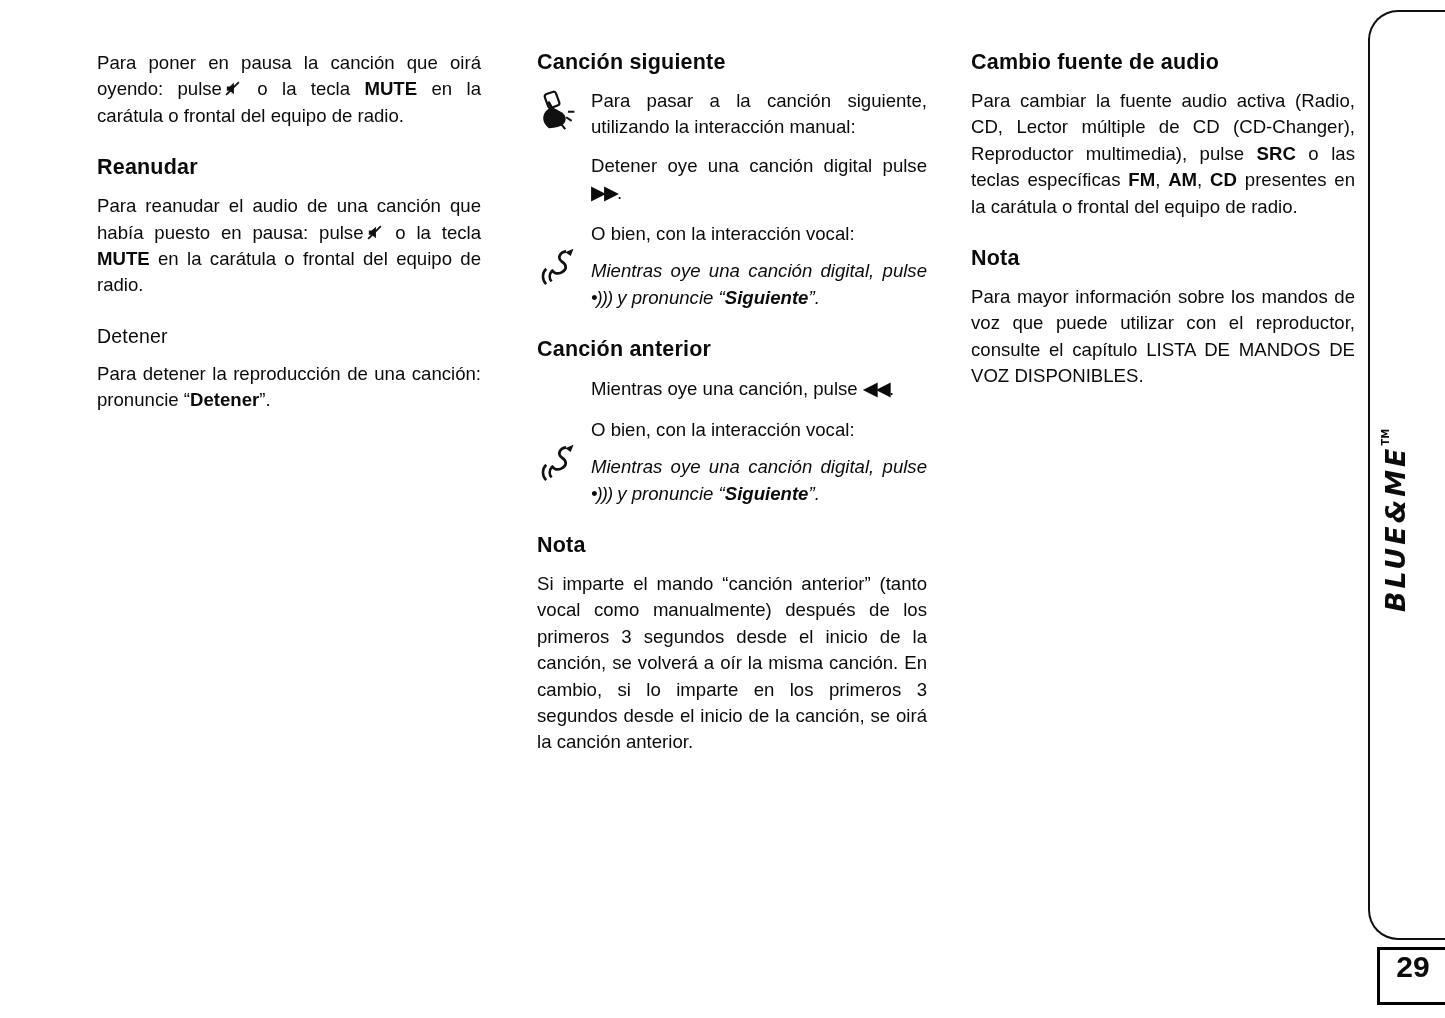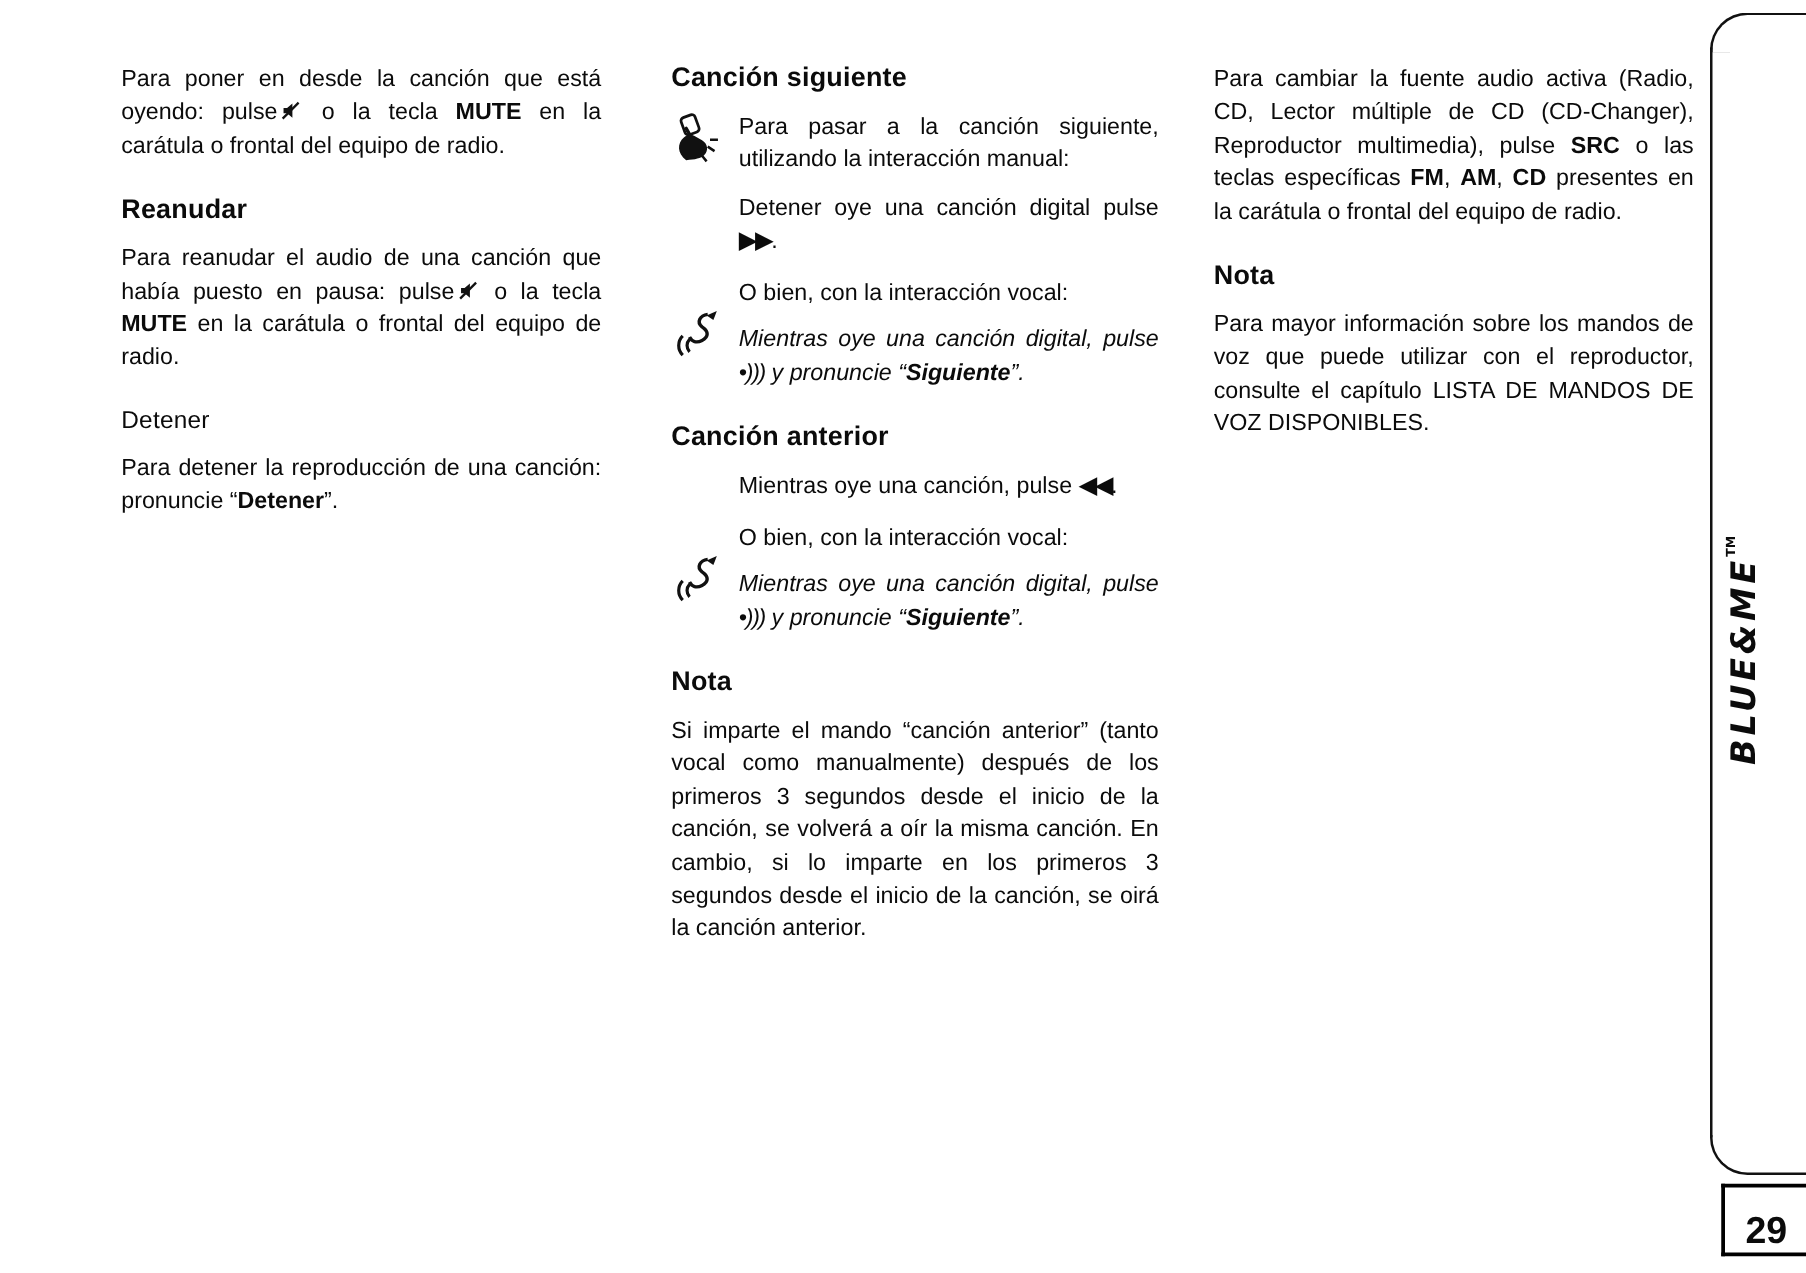--- a/index.html
+++ b/index.html
@@ -91,21 +91,21 @@
     font-size: 27px;
     letter-spacing: 3px;
     white-space: nowrap;
     color: #0b0b0b;
   }
   .brand-vertical sup { font-size: 10px; letter-spacing: 0; font-style: normal; }
   .page-number-box {
     position: absolute; left: 1377px; top: 947px;
     width: 66px; height: 52px;
     border: 3px solid #000; border-right: none;
-    display: flex; align-items: flex-end; justify-content: center;
+    display: flex; align-items: flex-start; justify-content: center;
     font-size: 30px; font-weight: 700;
   }
 </style>
 </head>
 <body>
 
 <svg width="0" height="0" style="position:absolute" aria-hidden="true">
   <defs>
     <g id="icon-mute-def">
       <polygon points="4,9 8,9 14,4 14,20 8,15 4,15" fill="#111"></polygon>
@@ -122,21 +122,21 @@
       <path d="M15 28 a8 8 0 0 0 0 11" fill="none" stroke="#111" stroke-width="2.8"></path>
       <path d="M30 7 l9 -4 -3 8 z" fill="#111"></path>
       <path d="M31 6 c-7 1 -10 7 -5 11 c6 4 6 9 0 12 c-5 2.5 -9 1 -11 -3" fill="none" stroke="#111" stroke-width="3"></path>
     </g>
   </defs>
 </svg>
 
 <div class="page">
 
   <section class="col col1">
-    <p><span><span>Para poner en desde la canción que está oyendo: pulse</span></span><span class="icon-inline"><svg viewBox="0 0 24 24">
+    <p><span><span>Para poner en pausa la canción que oirá oyendo: pulse</span></span><span class="icon-inline"><svg viewBox="0 0 24 24">
             <use href="#icon-mute-def"></use>
           </svg></span><span><span> o la tecla </span><b>MUTE</b><span> en la carátula o frontal del equipo de radio.</span></span></p>
 
     <h2>Reanudar</h2>
     <p><span><span>Para reanudar el audio de una canción que había puesto en pausa: pulse</span></span><span class="icon-inline"><svg viewBox="0 0 24 24">
             <use href="#icon-mute-def"></use>
           </svg></span><span><span> o la tecla </span><b>MUTE</b><span> en la carátula o frontal del equipo de radio.</span></span></p>
 
     <h2 class="light">Detener</h2>
     <p><span><span>Para detener la reproducción de una canción: pronuncie “</span><b>Detener</b><span>”.</span></span></p>
@@ -181,20 +181,21 @@
         <p>O bien, con la interacción vocal:</p>
         <p><span><span>Mientras oye una canción digital, pulse </span><span class="voicesym">•)))</span><span> y pronuncie “</span><b>Siguiente</b><span>”.</span></span></p>
       </div>
     </div>
 
     <h2>Nota</h2>
     <p>Si imparte el mando “canción anterior” (tanto vocal como manualmente) después de los primeros 3 segundos desde el inicio de la canción, se volverá a oír la misma canción. En cambio, si lo imparte en los primeros 3 segundos desde el inicio de la canción, se oirá la canción anterior.</p>
   </section>
 
   <section class="col col3">
+    <h2>Cambio fuente de audio</h2>
     <p><span><span>Para cambiar la fuente audio activa (Radio, CD, Lector múltiple de CD (CD-Changer), Reproductor multimedia), pulse </span><b>SRC</b><span> o las teclas específicas </span><b>FM</b><span>, </span><b>AM</b><span>, </span><b>CD</b><span> presentes en la carátula o frontal del equipo de radio.</span></span></p>
 
     <h2>Nota</h2>
     <p>Para mayor información sobre los mandos de voz que puede utilizar con el reproductor, consulte el capítulo LISTA DE MANDOS DE VOZ DISPONIBLES.</p>
   </section>
 
   <div class="edge-top-curve"></div>
   <div class="edge-line"></div>
   <div class="edge-bottom-curve"></div>
 

